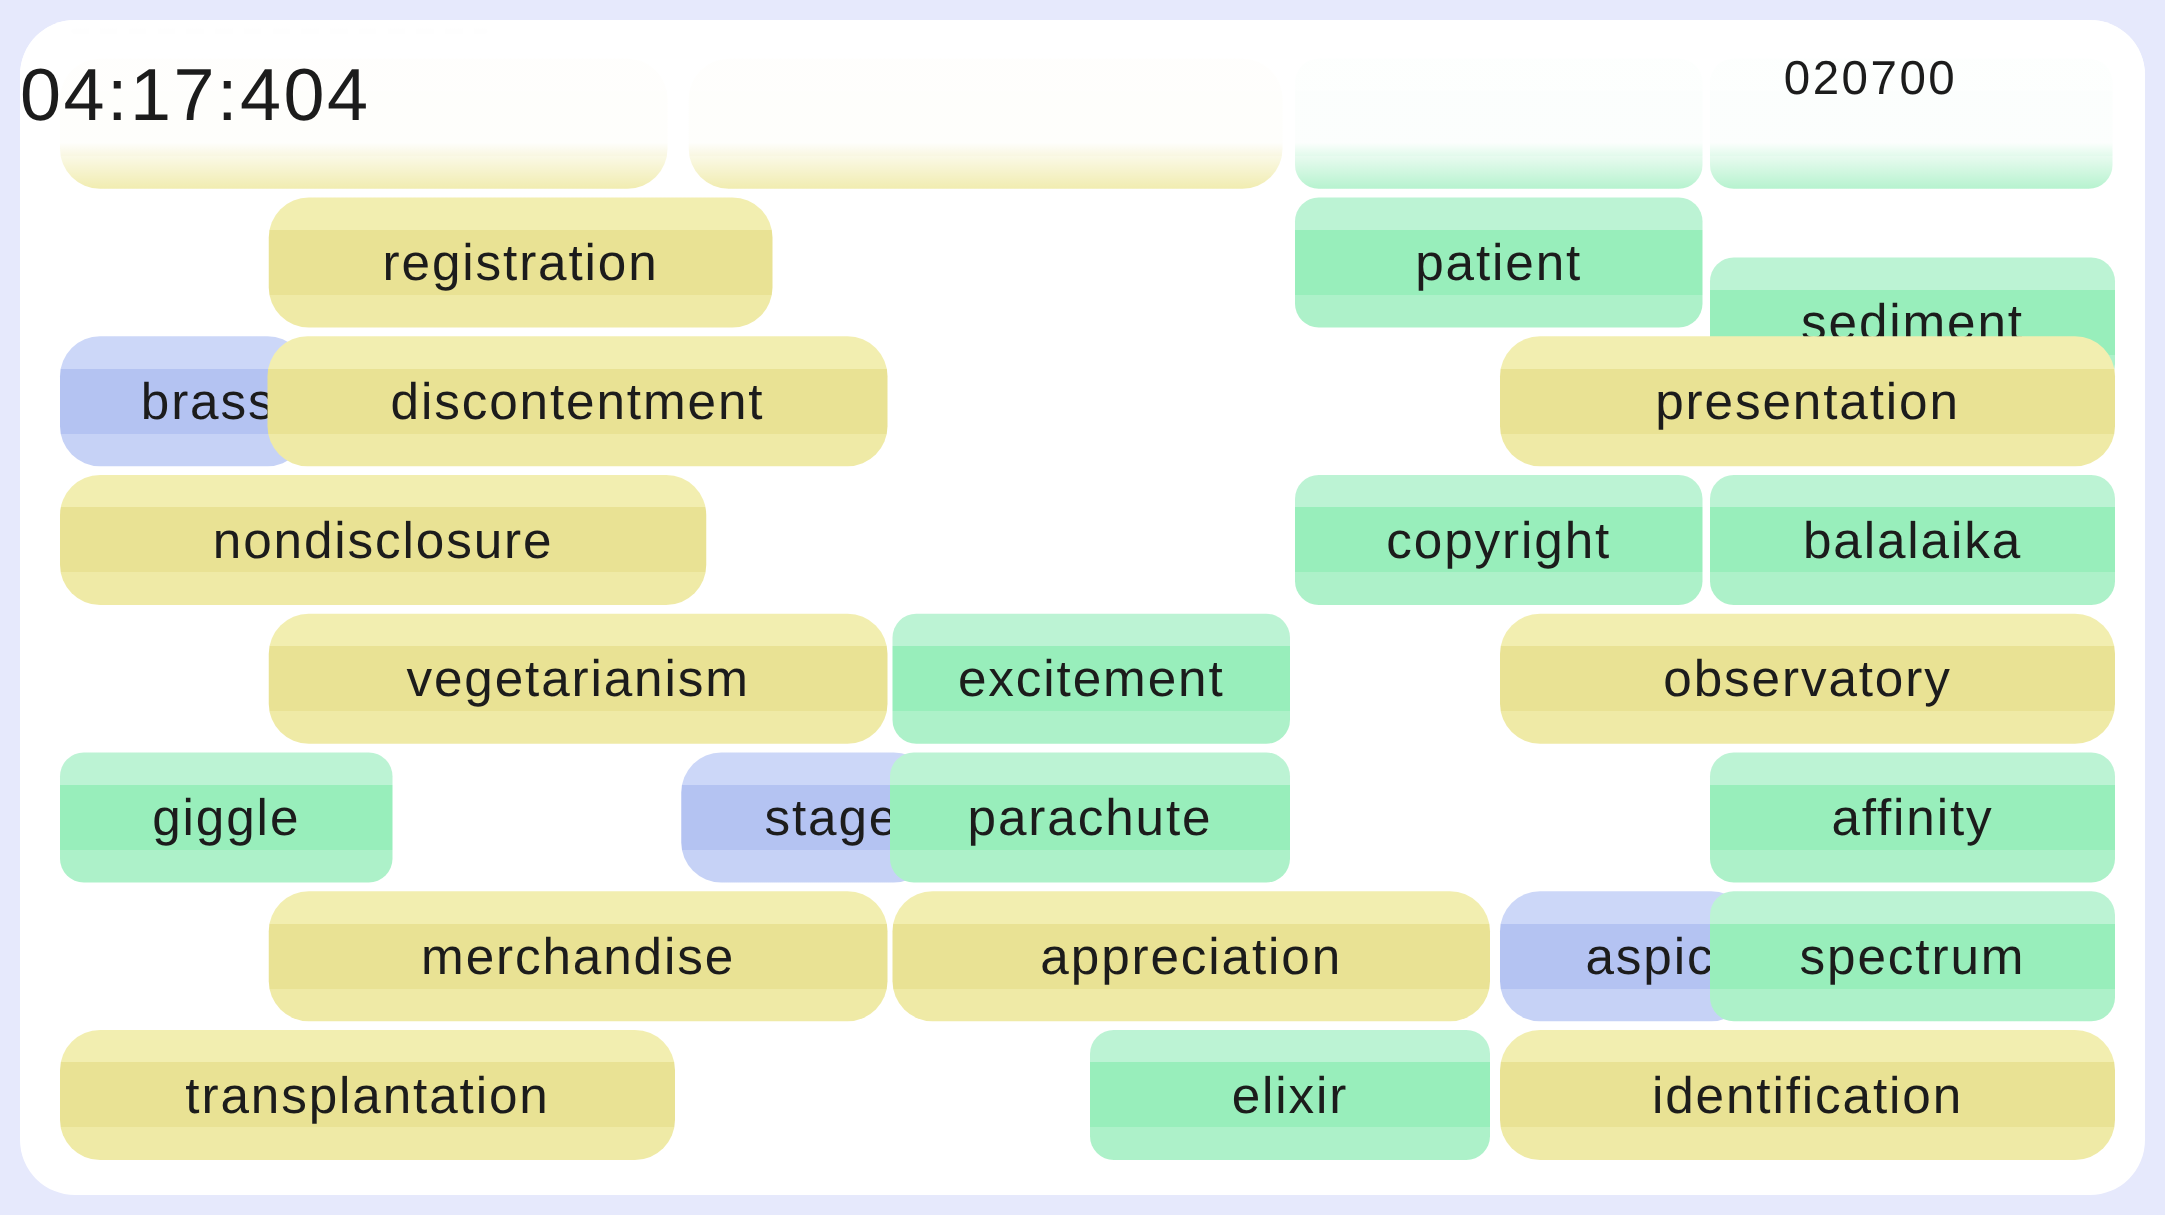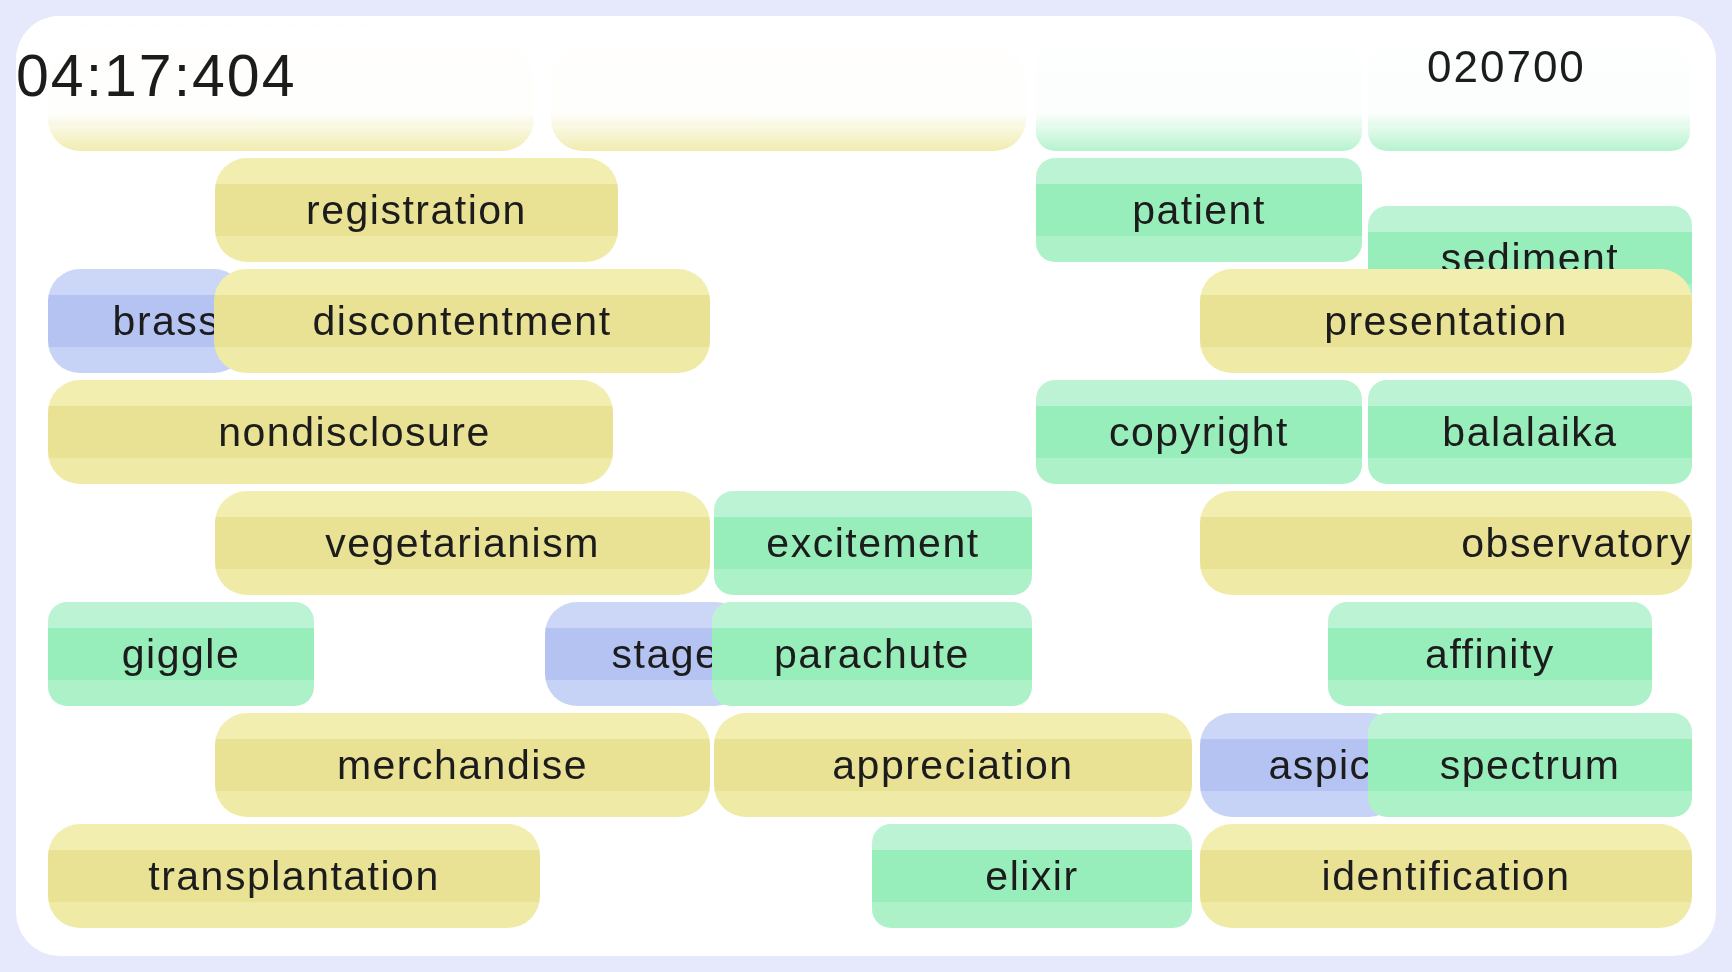--- a/index.html
+++ b/index.html
@@ -74,21 +74,21 @@
     position:absolute;
     left:0; right:0;
     text-align:left;
     font-size:59px;
     letter-spacing:2px;
     white-space:nowrap;
   }
   .score {
     position:absolute;
     left:1411px;
-    font-size:44px;
+    font-size:38px;
     letter-spacing:2px;
     white-space:nowrap;
   }
   .remnant {
     position:absolute;
     left:41px; top:7px;
     width:333px; height:4px;
     border-radius:2px;
     z-index:2;
     background:repeating-linear-gradient(90deg,
@@ -126,48 +126,48 @@
         </div>
         <div class="pill blue" style="left: 32px; top: 253px; width: 159px;">
           <span>brass</span>
         </div>
         <div class="pill yellow" style="left: 198px; top: 253px; width: 496px;">
           <span>discontentment</span>
         </div>
         <div class="pill yellow" style="left: 1184px; top: 253px; width: 492px;">
           <span>presentation</span>
         </div>
-        <div class="pill yellow" style="left: 32px; top: 364px; width: 517px; padding-left: 48px;">
+        <div class="pill yellow" style="left: 32px; top: 364px; width: 517px;">
           <span>nondisclosure</span>
         </div>
         <div class="pill green" style="left: 1020px; top: 364px; width: 326px;">
           <span>copyright</span>
         </div>
         <div class="pill green" style="left: 1352px; top: 364px; width: 324px;">
           <span>balalaika</span>
         </div>
         <div class="pill yellow" style="left: 199px; top: 475px; width: 495px;">
           <span>vegetarianism</span>
         </div>
         <div class="pill green" style="left: 698px; top: 475px; width: 318px;">
           <span>excitement</span>
         </div>
-        <div class="pill yellow" style="left: 1184px; top: 475px; width: 492px; justify-content: flex-end;">
+        <div class="pill yellow" style="left: 1184px; top: 475px; width: 492px;">
           <span>observatory</span>
         </div>
         <div class="pill green" style="left: 32px; top: 586px; width: 266px;">
           <span>giggle</span>
         </div>
         <div class="pill blue" style="left: 529px; top: 586px; width: 163px;">
           <span>stage</span>
         </div>
         <div class="pill green" style="left: 696px; top: 586px; width: 320px;">
           <span>parachute</span>
         </div>
-        <div class="pill green" style="left: 1312px; top: 586px; width: 324px;">
+        <div class="pill green" style="left: 1352px; top: 586px; width: 324px;">
           <span>affinity</span>
         </div>
         <div class="pill yellow" style="left: 199px; top: 697px; width: 495px;">
           <span>merchandise</span>
         </div>
         <div class="pill yellow" style="left: 698px; top: 697px; width: 478px;">
           <span>appreciation</span>
         </div>
         <div class="pill blue" style="left: 1184px; top: 697px; width: 162px;">
           <span>aspic</span>

